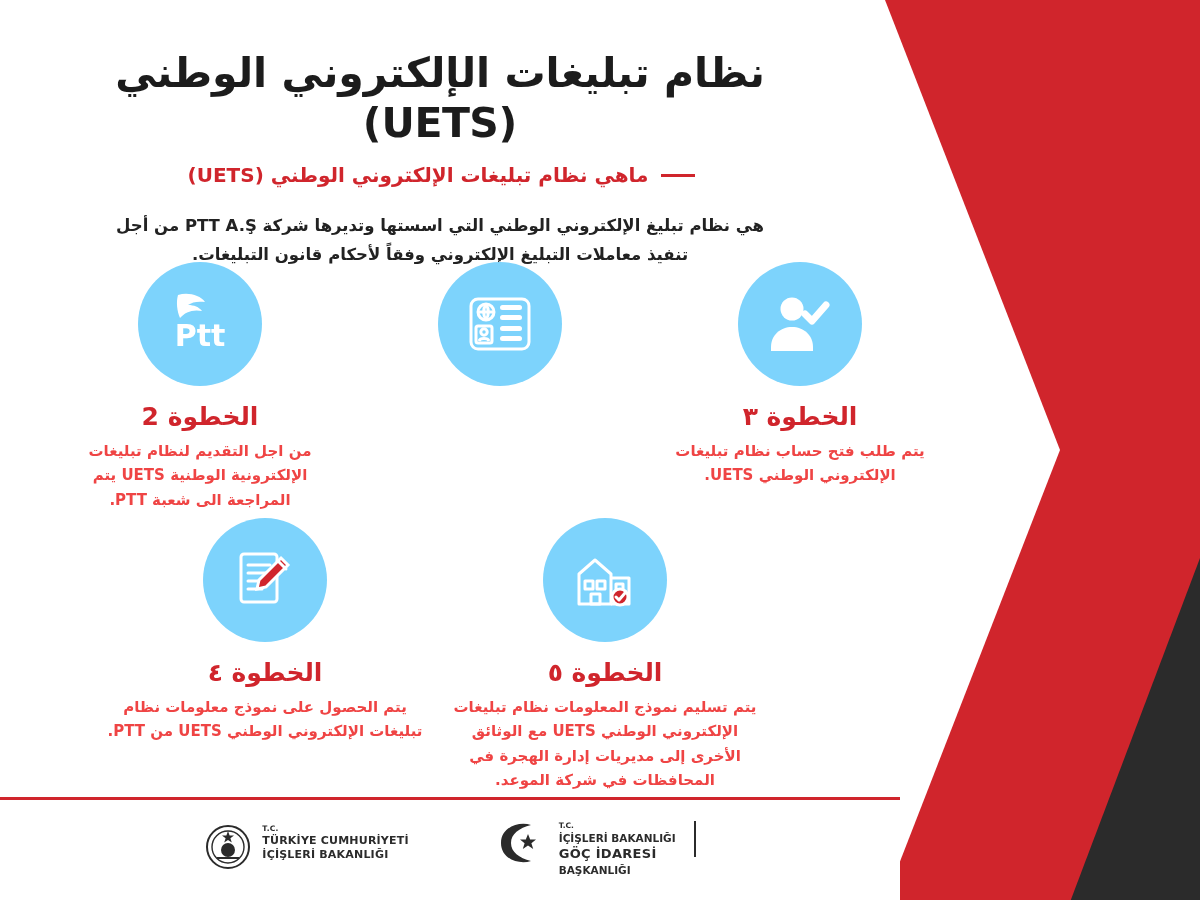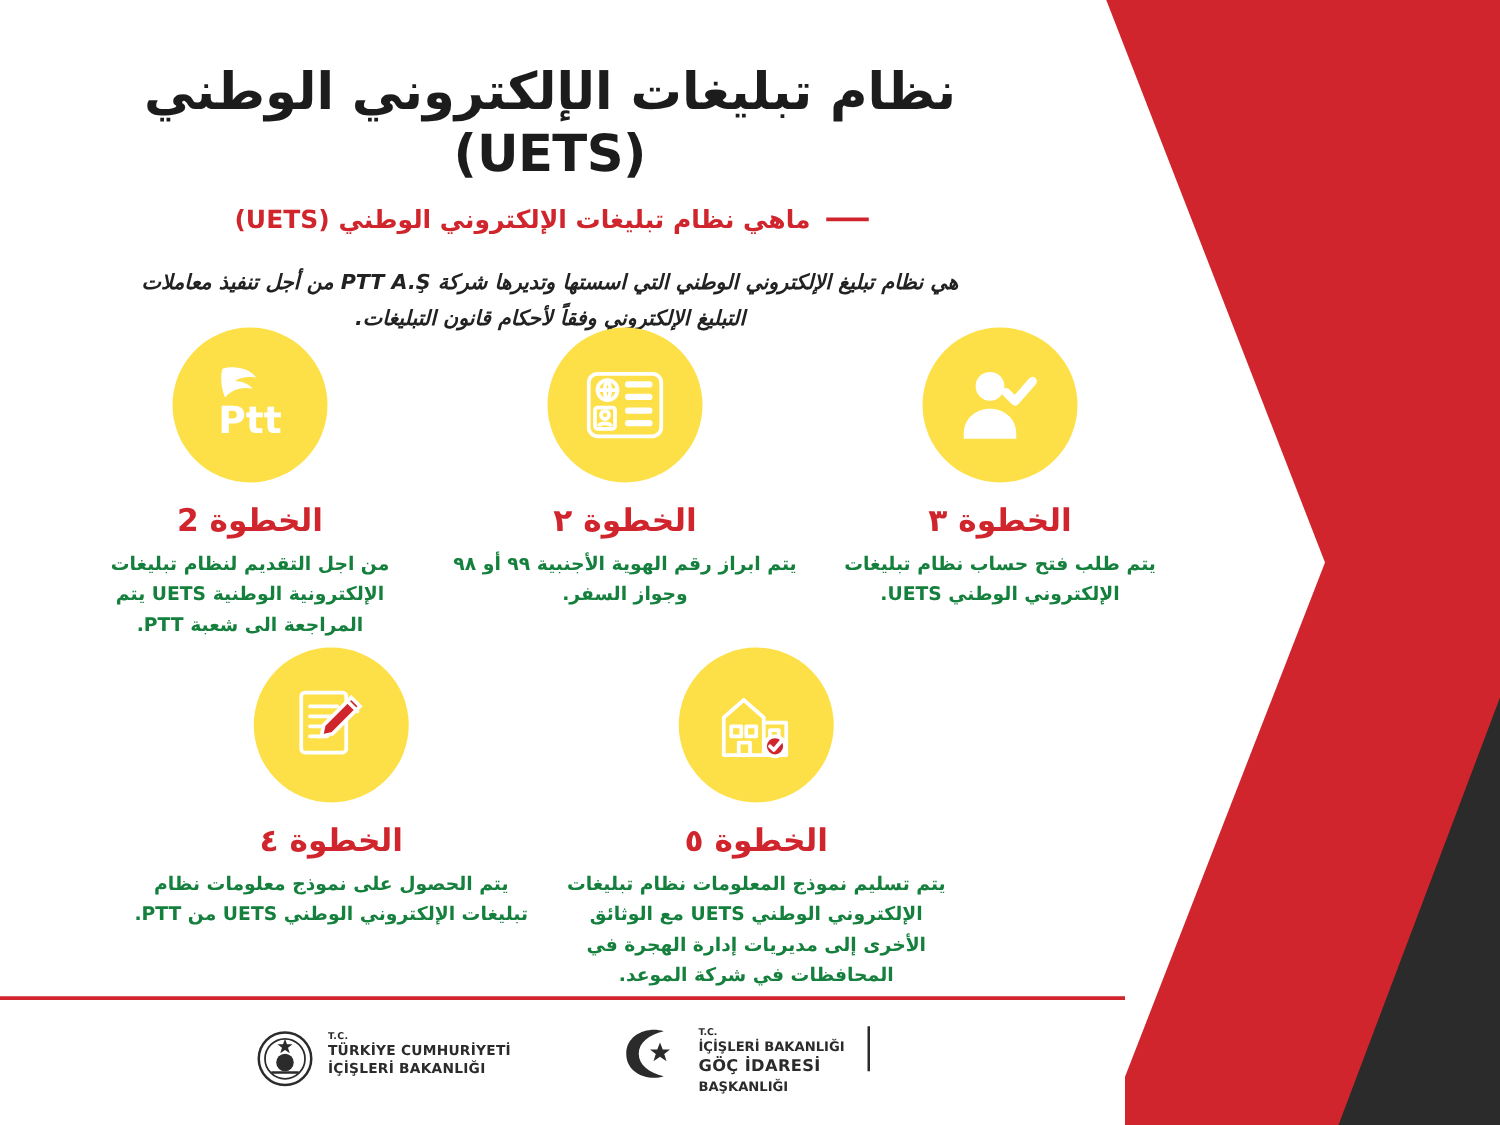--- a/index.html
+++ b/index.html
@@ -89,21 +89,20 @@
     display: inline-block;
   }
   .intro {
     margin: 22px auto 0;
     width: 660px;
     font-size: 16.5px;
     line-height: 1.75;
     color: #222;
     text-align: center;
     font-weight: 600;
-    font-style: italic;
   }
   
   .row {
     position: absolute;
     z-index: 5;
     display: flex;
     justify-content: center;
   }
   .row-1 {
     top: 262px;
@@ -120,38 +119,38 @@
   .step {
     width: 300px;
     text-align: center;
     padding: 0 10px;
     box-sizing: border-box;
   }
   .circle {
     width: 124px;
     height: 124px;
     border-radius: 50%;
-    background: #fde047;
+    background: #7dd3fc;
     margin: 0 auto;
     display: flex;
     align-items: center;
     justify-content: center;
   }
   .circle svg { display: block; }
   .step-title {
     margin-top: 16px;
     font-size: 25px;
     font-weight: bold;
     color: #d0252c;
   }
   .step-text {
     margin-top: 8px;
     font-size: 15px;
     line-height: 1.62;
-    color: #15803d;
+    color: #ef4444;
     font-weight: 600;
   }
   .step-wide { width: 340px; }
   
   .footer-logos {
     position: absolute;
     bottom: 18px;
     left: 0;
     width: 900px;
     height: 66px;
@@ -243,22 +242,20 @@
             <rect x="34" y="12" width="22" height="5" rx="2.5" fill="#fff" stroke="none"></rect>
             <rect x="34" y="22" width="22" height="5" rx="2.5" fill="#fff" stroke="none"></rect>
             <rect x="10" y="33" width="16" height="17" rx="2"></rect>
             <circle cx="18" cy="39" r="3.2"></circle>
             <path d="M13 48c1.2-3.2 8.8-3.2 10 0"></path>
             <rect x="34" y="33" width="22" height="5" rx="2.5" fill="#fff" stroke="none"></rect>
             <rect x="34" y="43" width="22" height="5" rx="2.5" fill="#fff" stroke="none"></rect>
           </svg>
         </span>
       </div>
-      <div class="step-title">الخطوة ٢</div>
-      <div class="step-text">يتم ابراز رقم الهوية الأجنبية ٩٩ أو ٩٨ وجواز السفر.</div>
     </div>
 
     <div class="step">
       <div class="circle">
         <span>
           <svg width="84" height="66" viewBox="0 0 84 66" fill="none">
             <path d="M20 4c10-3 22 0 27 7-7-1-13 0-17 3 6 0 11 2 14 6-9-2-17 1-22 7-3-7-4-16-2-23z" fill="#fff"></path>
             <text x="42" y="55" font-family="DejaVu Sans, sans-serif" font-size="30" font-weight="bold" fill="#fff" text-anchor="middle">Ptt</text>
           </svg>
         </span>

